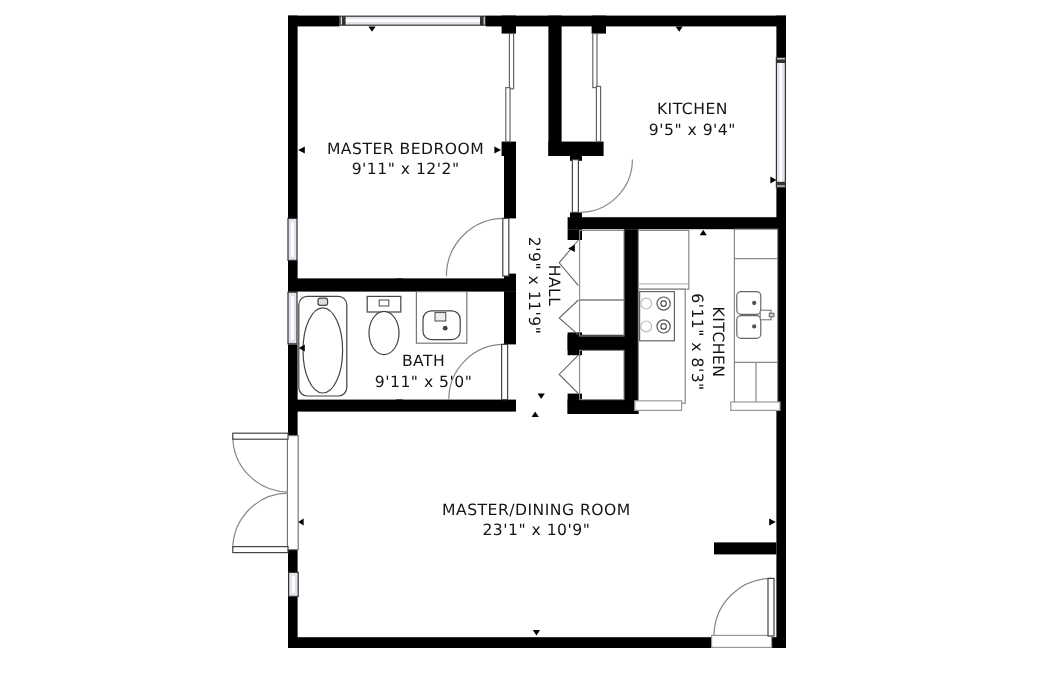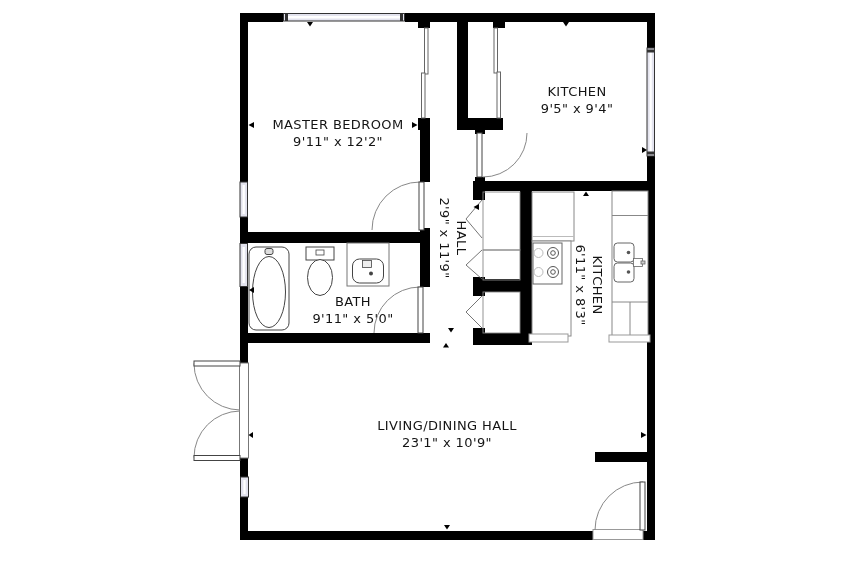--- a/index.html
+++ b/index.html
@@ -240,17 +240,17 @@
     <div>KITCHEN</div>
     <div class="dims">6'11" x 8'3"</div>
   </div>
 
   <div class="room-label" style="left:353px;top:311px;">
     <div>BATH</div>
     <div class="dims">9'11" x 5'0"</div>
   </div>
 
   <div class="room-label" style="left:447px;top:435px;">
-    <div>LIVING/DINING HALL</div>
+    <div>MASTER/DINING ROOM</div>
     <div class="dims">23'1" x 10'9"</div>
   </div>
 
 </div>
 
 </body></html>

